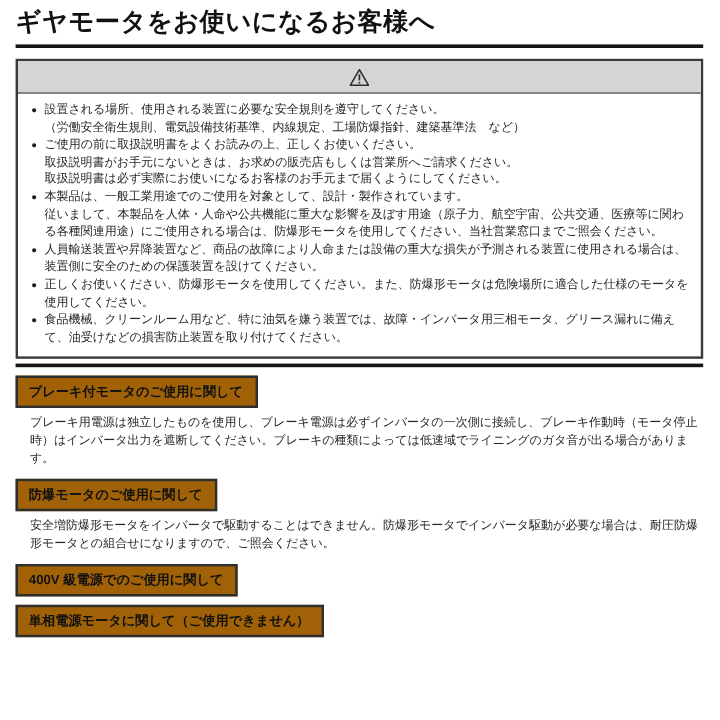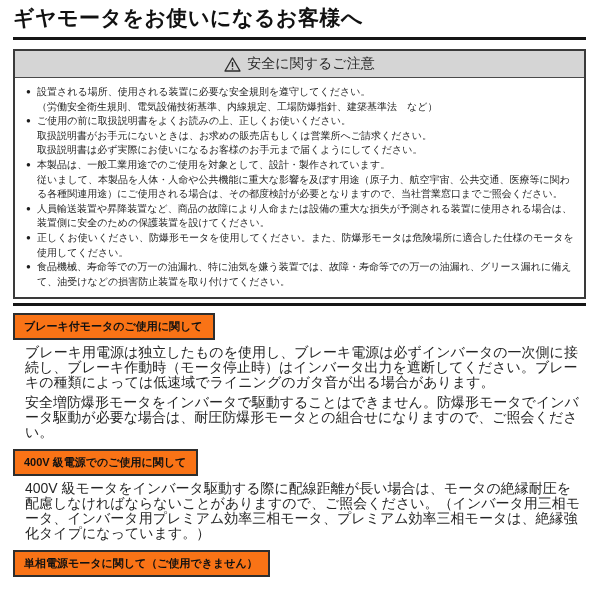--- a/index.html
+++ b/index.html
@@ -63,25 +63,25 @@
   
   .sec2-title { margin-top: 13px; }
   .sub-head {
     display: inline-block;
     border: 2px solid #2e2e2e;
     font-size: 11px;
     font-weight: bold;
     color: #111;
     padding: 4px 10px 4px 9px;
     margin-top: 7px;
-    background: #f97316;
+    background: #a16207;
   }
   .sub-body {
     margin: 5px 4px 2px 12px;
-    font-size: 14px;
+    font-size: 10px;
     line-height: 15px;
     color: #262626;
     white-space: pre-line;
   }
 </style>
 </head>
 <body>
 
 <div class="page">
 
@@ -90,68 +90,67 @@
 
   <div class="safety-box">
     <div class="safety-header">
       <span class="warn-icon">
         <svg viewBox="0 0 34 30" width="17" height="15" aria-hidden="true">
           <path d="M17 2 L32 28 L2 28 Z" fill="none" stroke="#2c2c2c" stroke-width="2.6" stroke-linejoin="round"></path>
           <rect x="15.6" y="10" width="2.8" height="10" fill="#2c2c2c"></rect>
           <rect x="15.6" y="22.5" width="2.8" height="2.8" fill="#2c2c2c"></rect>
         </svg>
       </span>
-      <span>安全に関するご注意</span>
     </div>
     <div class="safety-body">
       <div class="bullet">
         <span class="marker">●</span>
         <div class="bullet-text">設置される場所、使用される装置に必要な安全規則を遵守してください。
 （労働安全衛生規則、電気設備技術基準、内線規定、工場防爆指針、建築基準法　など）</div>
       </div>
       <div class="bullet">
         <span class="marker">●</span>
         <div class="bullet-text">ご使用の前に取扱説明書をよくお読みの上、正しくお使いください。
 取扱説明書がお手元にないときは、お求めの販売店もしくは営業所へご請求ください。
 取扱説明書は必ず実際にお使いになるお客様のお手元まで届くようにしてください。</div>
       </div>
       <div class="bullet">
         <span class="marker">●</span>
         <div class="bullet-text">本製品は、一般工業用途でのご使用を対象として、設計・製作されています。
-従いまして、本製品を人体・人命や公共機能に重大な影響を及ぼす用途（原子力、航空宇宙、公共交通、医療等に関わる各種関連用途）にご使用される場合は、その都度検討が必要となりますので、当社営業窓口までご照会ください。</div>
+従いまして、本製品を人体・人命や公共機能に重大な影響を及ぼす用途（原子力、航空宇宙、公共交通、医療等に関わる各種関連用途）にご使用される場合は、防爆形モータを使用してください、当社営業窓口までご照会ください。</div>
       </div>
       <div class="bullet">
         <span class="marker">●</span>
         <div class="bullet-text">人員輸送装置や昇降装置など、商品の故障により人命または設備の重大な損失が予測される装置に使用される場合は、装置側に安全のための保護装置を設けてください。</div>
       </div>
       <div class="bullet">
         <span class="marker">●</span>
         <div class="bullet-text">正しくお使いください、防爆形モータを使用してください。また、防爆形モータは危険場所に適合した仕様のモータを使用してください。</div>
       </div>
       <div class="bullet">
         <span class="marker">●</span>
-        <div class="bullet-text">食品機械、寿命等での万一の油漏れ、特に油気を嫌う装置では、故障・寿命等での万一の油漏れ、グリース漏れに備えて、油受けなどの損害防止装置を取り付けてください。</div>
+        <div class="bullet-text">食品機械、クリーンルーム用など、特に油気を嫌う装置では、故障・インバータ用三相モータ、グリース漏れに備えて、油受けなどの損害防止装置を取り付けてください。</div>
       </div>
     </div>
   </div>
 
   <div class="rule-mid"></div>
 
   <div>
     <div class="sub-head">ブレーキ付モータのご使用に関して</div>
     <div class="sub-body">ブレーキ用電源は独立したものを使用し、ブレーキ電源は必ずインバータの一次側に接続し、ブレーキ作動時（モータ停止時）はインバータ出力を遮断してください。ブレーキの種類によっては低速域でライニングのガタ音が出る場合があります。</div>
   </div>
 
   <div>
+    <div class="sub-head">防爆モータのご使用に関して</div>
     <div class="sub-body">安全増防爆形モータをインバータで駆動することはできません。防爆形モータでインバータ駆動が必要な場合は、耐圧防爆形モータとの組合せになりますので、ご照会ください。</div>
   </div>
 
   <div>
     <div class="sub-head">400V 級電源でのご使用に関して</div>
-    <div class="sub-body">400V 級モータをインバータ駆動する際に配線距離が長い場合は、モータの絶縁耐圧を配慮しなければならないことがありますので、ご照会ください。（インバータ用三相モータ、インバータ用プレミアム効率三相モータ、プレミアム効率三相モータは、絶縁強化タイプになっています。）</div>
   </div>
 
   <div>
     <div class="sub-head">単相電源モータに関して（ご使用できません）</div>
     
   </div>
 
 </div>
 
 </body></html>

